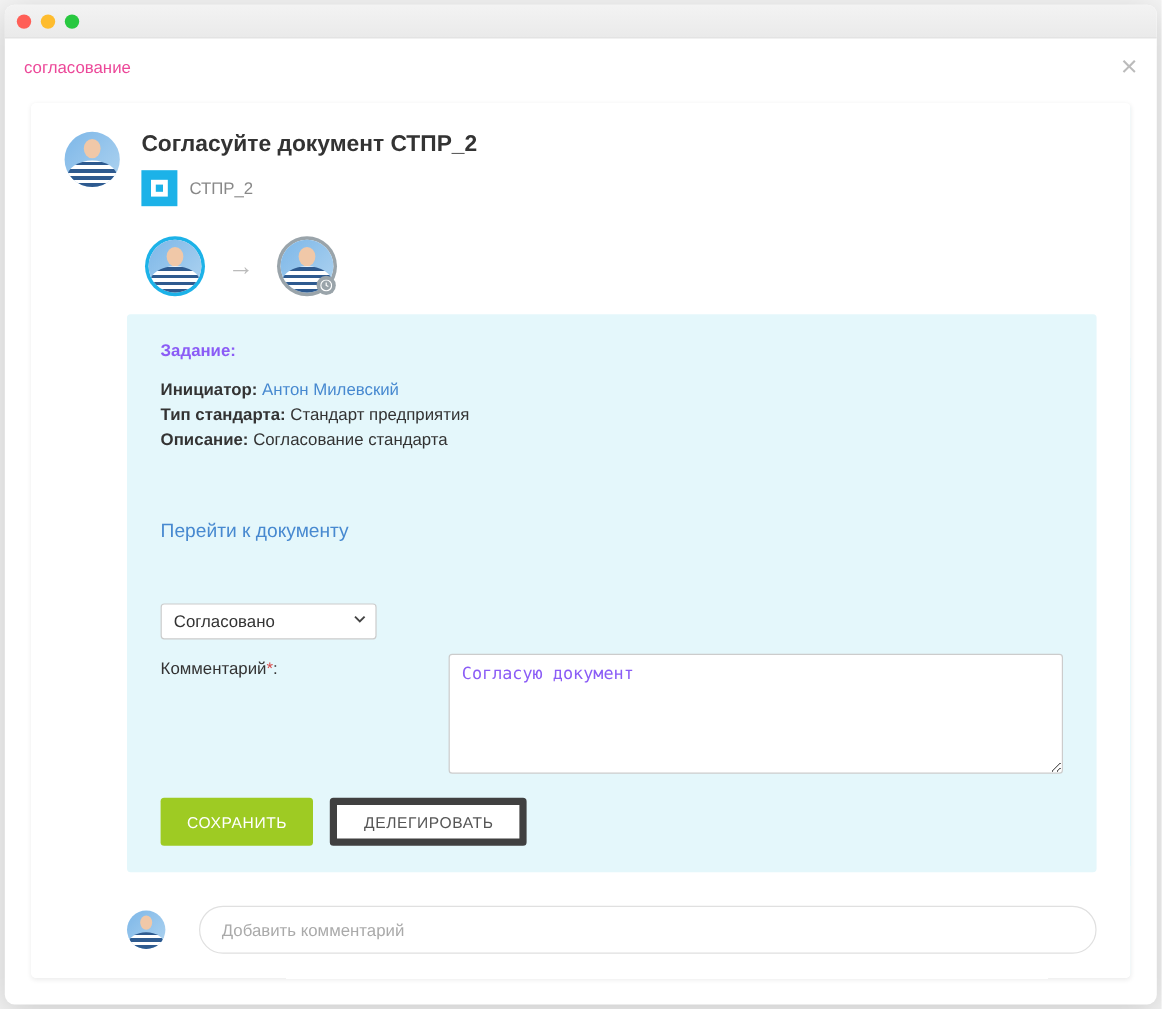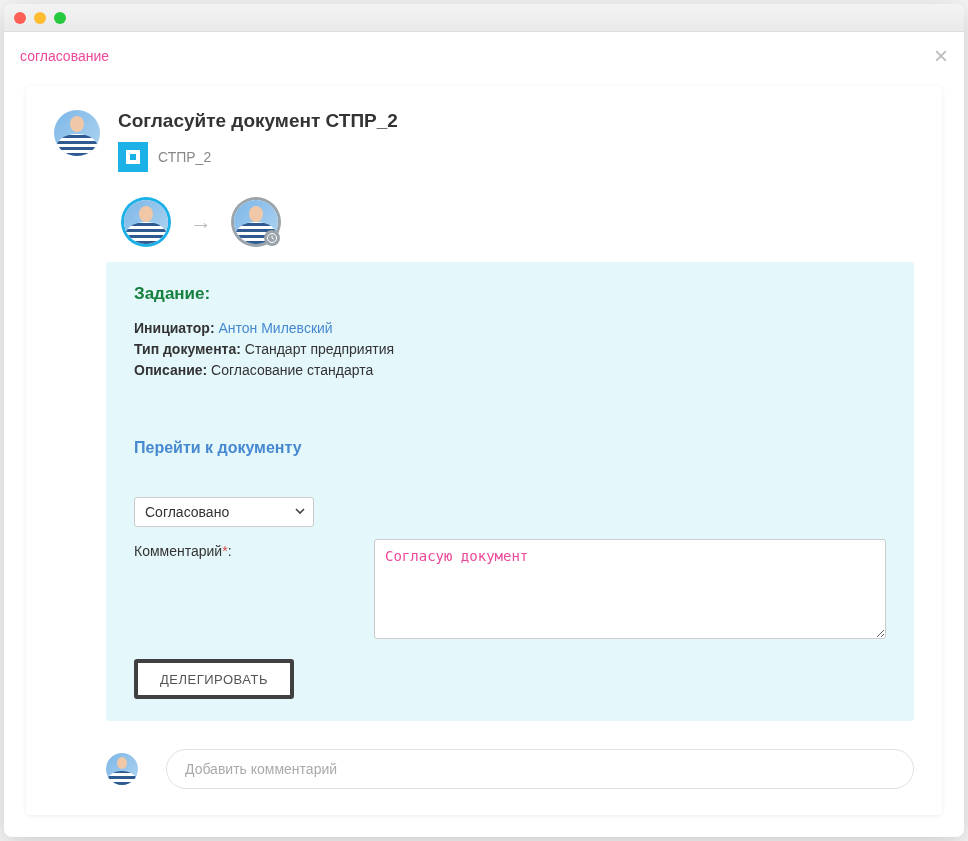--- a/index.html
+++ b/index.html
@@ -116,55 +116,55 @@
       font-size: 10px; z-index: 2;
     }
     .flow-wrap { position: relative; }
 
     .task-panel {
       background: #e4f7fb;
       border-radius: 3px;
       padding: 22px 28px;
       margin-left: 52px;
     }
-    .task-label { font-weight: 600; color: #15803d; font-size: 17px; margin-bottom: 14px; }
+    .task-label { font-weight: 600; color: #8b5cf6; font-size: 14px; margin-bottom: 14px; }
     .task-row { font-size: 14px; color: #333; line-height: 1.5; }
     .task-row strong { font-weight: 600; }
     .link { color: #4789d0; cursor: pointer; }
 
-    .go-link { margin-top: 58px; margin-bottom: 24px; display: inline-block; font-weight: bold; }
+    .go-link { margin-top: 58px; margin-bottom: 34px; display: inline-block; }
 
     .form-row { display: flex; align-items: flex-start; margin-bottom: 12px; }
     .form-label { width: 240px; font-size: 14px; color: #333; font-weight: 500; padding-top: 4px; }
     .req { color: #d94848; }
     .select-wrap {
       position: relative; width: 180px; margin-top: 16px;
     }
     .select {
       width: 100%; height: 30px; border: 1px solid #ccc; border-radius: 3px;
       background: #fff; padding: 0 28px 0 10px; font-size: 14px; color: #333;
       appearance: none; cursor: pointer;
     }
     .select-chevron {
       position: absolute; right: 8px; top: 50%; transform: translateY(-50%);
       pointer-events: none; color: #555;
     }
     .textarea {
       flex: 1; min-height: 100px; border: 1px solid #ccc; border-radius: 3px;
-      padding: 8px 10px; font-size: 14px; font-family: monospace; color: #ec4899;
+      padding: 8px 10px; font-size: 14px; font-family: monospace; color: #8b5cf6;
       resize: both;
     }
 
     .actions { display: flex; gap: 14px; margin-top: 20px; }
     .btn {
       height: 40px; padding: 0 22px; border-radius: 3px; font-size: 13px;
       font-weight: 500; letter-spacing: 0.5px; cursor: pointer; border: none;
     }
     .btn-primary { background: #9ecb23; color: #fff; }
-    .btn-secondary { background: #fff; color: #555; border: 4px solid #404040; }
+    .btn-secondary { background: #fff; color: #555; border: 6px solid #404040; }
 
     .comment-bar {
       margin: 28px 0 0 52px;
       display: flex; align-items: center; gap: 28px;
     }
     .avatar-sm {
       width: 32px; height: 32px; border-radius: 50%;
       background: linear-gradient(135deg,#7db7e8,#b0d4f0);
       position: relative; overflow: hidden; flex-shrink: 0;
     }
@@ -233,21 +233,21 @@
     </div>
 
     <div class="task-panel">
       <div class="task-label">Задание:</div>
       <div class="task-row">
         <strong>Инициатор:</strong>
         <span> </span>
         <span class="link">Антон Милевский</span>
       </div>
       <div class="task-row">
-        <strong>Тип документа:</strong>
+        <strong>Тип стандарта:</strong>
         <span> </span>
         <span>Стандарт предприятия</span>
       </div>
       <div class="task-row">
         <strong>Описание:</strong>
         <span> </span>
         <span>Согласование стандарта</span>
       </div>
 
       <a class="link go-link">Перейти к документу</a>
@@ -266,20 +266,21 @@
       </div>
 
       <div class="form-row">
         <div class="form-label">
           <span>Комментарий</span><span class="req">*</span>:
         </div>
         <textarea class="textarea" style="">Согласую документ</textarea>
       </div>
 
       <div class="actions">
+        <button class="btn btn-primary">СОХРАНИТЬ</button>
         <button class="btn btn-secondary">ДЕЛЕГИРОВАТЬ</button>
       </div>
     </div>
 
     <div class="comment-bar">
       <div class="avatar-sm">
         <div class="avatar-head" style="top:4px;width:10px;height:12px;"></div>
         <div class="avatar-body" style="width:30px;height:20px;"></div>
       </div>
       <input class="comment-input" placeholder="Добавить комментарий" style="">

